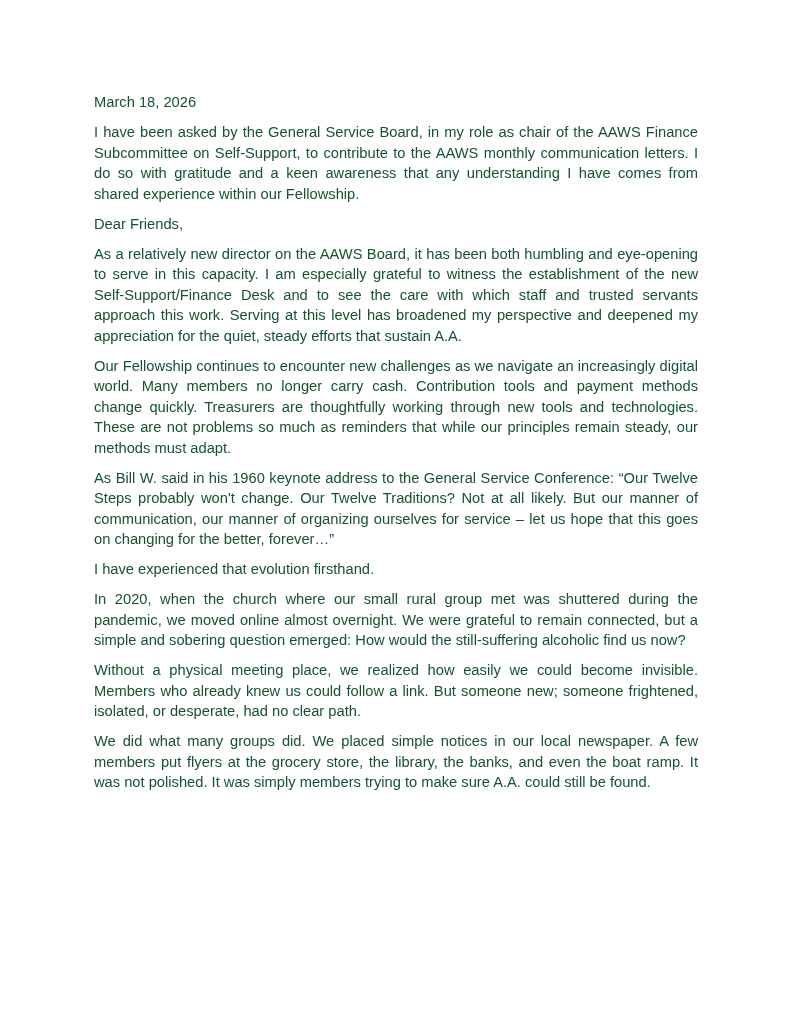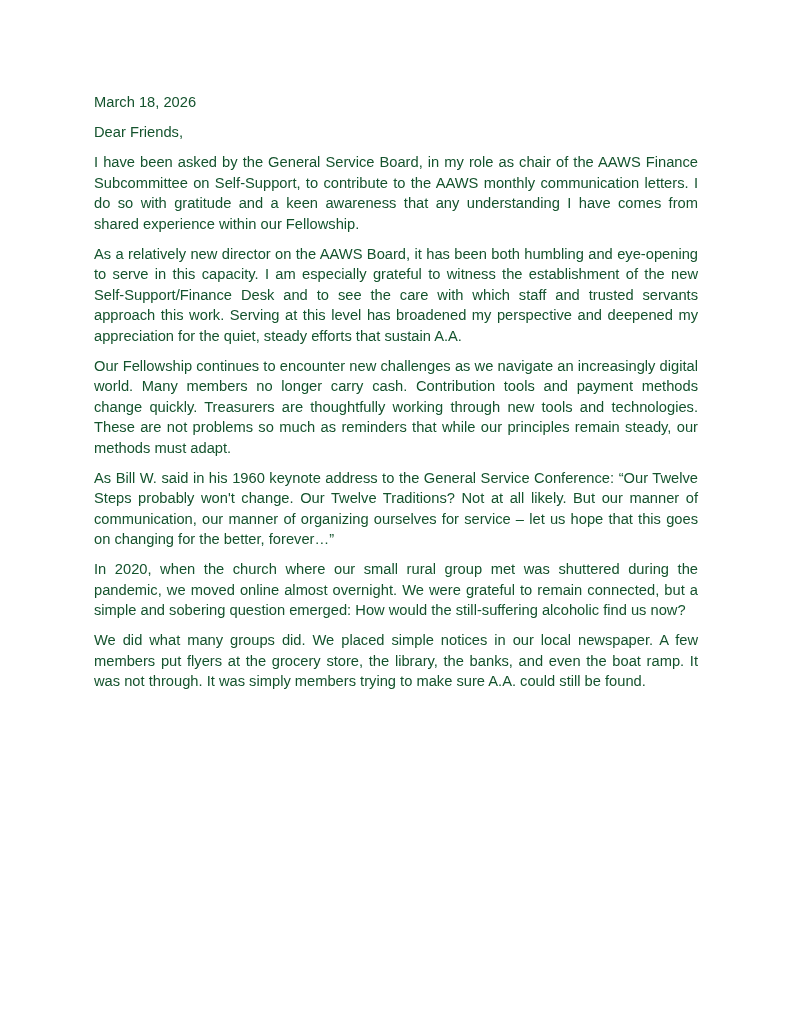--- a/index.html
+++ b/index.html
@@ -26,20 +26,22 @@
     margin: 0 0 9.5px 0;
     text-align: justify;
     text-justify: inter-word;
   }
 </style>
 </head>
 <body>
 
 <div class="page">
   <p>March 18, 2026</p>
+  <p>I have been asked by the General Service Board, in my role as chair of the AAWS Finance Subcommittee on Self-Support, to contribute to the AAWS monthly communication letters. I do so with gratitude and a keen awareness that any understanding I have comes from shared experience within our Fellowship.</p>
   <p>Dear Friends,</p>
-  <p>I have been asked by the General Service Board, in my role as chair of the AAWS Finance Subcommittee on Self-Support, to contribute to the AAWS monthly communication letters. I do so with gratitude and a keen awareness that any understanding I have comes from shared experience within our Fellowship.</p>
   <p>As a relatively new director on the AAWS Board, it has been both humbling and eye-opening to serve in this capacity. I am especially grateful to witness the establishment of the new Self-Support/Finance Desk and to see the care with which staff and trusted servants approach this work. Serving at this level has broadened my perspective and deepened my appreciation for the quiet, steady efforts that sustain A.A.</p>
   <p>Our Fellowship continues to encounter new challenges as we navigate an increasingly digital world. Many members no longer carry cash. Contribution tools and payment methods change quickly. Treasurers are thoughtfully working through new tools and technologies. These are not problems so much as reminders that while our principles remain steady, our methods must adapt.</p>
   <p>As Bill W. said in his 1960 keynote address to the General Service Conference: “Our Twelve Steps probably won't change. Our Twelve Traditions? Not at all likely. But our manner of communication, our manner of organizing ourselves for service – let us hope that this goes on changing for the better, forever…”</p>
+  <p>I have experienced that evolution firsthand.</p>
   <p>In 2020, when the church where our small rural group met was shuttered during the pandemic, we moved online almost overnight. We were grateful to remain connected, but a simple and sobering question emerged: How would the still-suffering alcoholic find us now?</p>
-  <p>We did what many groups did. We placed simple notices in our local newspaper. A few members put flyers at the grocery store, the library, the banks, and even the boat ramp. It was not through. It was simply members trying to make sure A.A. could still be found.</p>
+  <p>Without a physical meeting place, we realized how easily we could become invisible. Members who already knew us could follow a link. But someone new; someone frightened, isolated, or desperate, had no clear path.</p>
+  <p>We did what many groups did. We placed simple notices in our local newspaper. A few members put flyers at the grocery store, the library, the banks, and even the boat ramp. It was not polished. It was simply members trying to make sure A.A. could still be found.</p>
 </div>
 
 </body></html>

